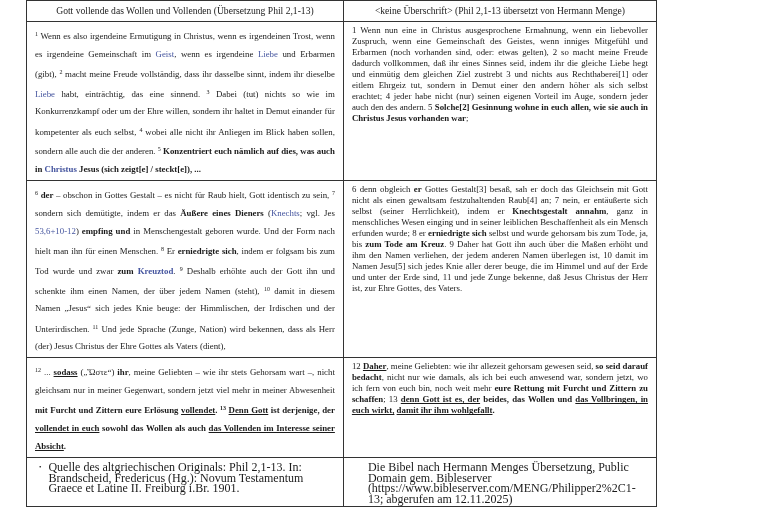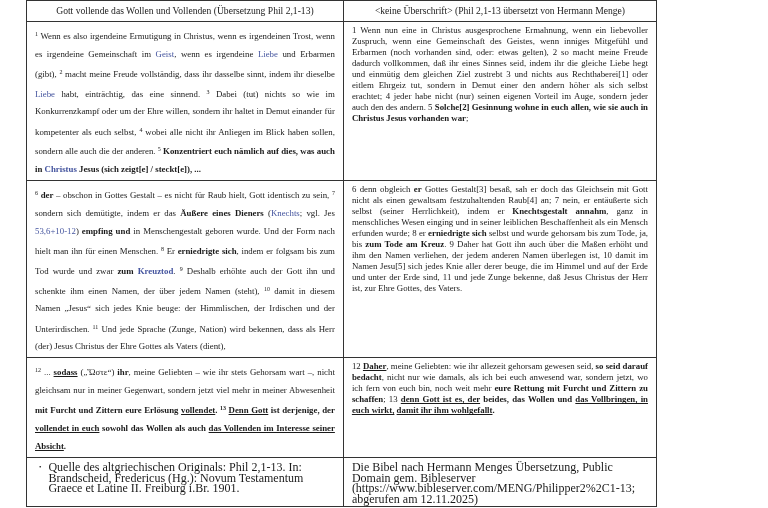--- a/index.html
+++ b/index.html
@@ -67,20 +67,21 @@
     font-size:12px;
     line-height:10.5px;
     text-align:left;
   }
   .bullet{
     font-size:7px;
     line-height:10.5px;
   }
   .foot-single{
     padding:4px 8px 2px 8px;
+    margin-left:16px;
   }
 </style>
 </head>
 <body>
 
 <div class="page">
 
   <table class="doc-table">
     <colgroup>
       <col style="width:50.3%">

